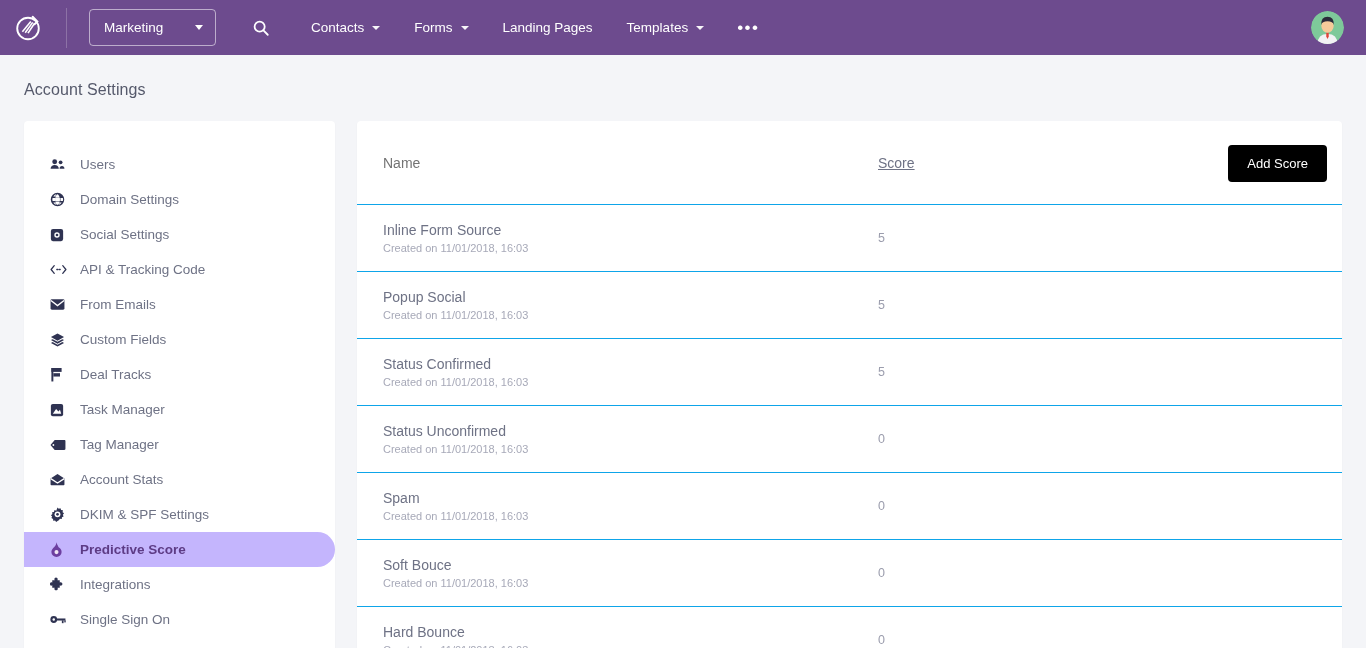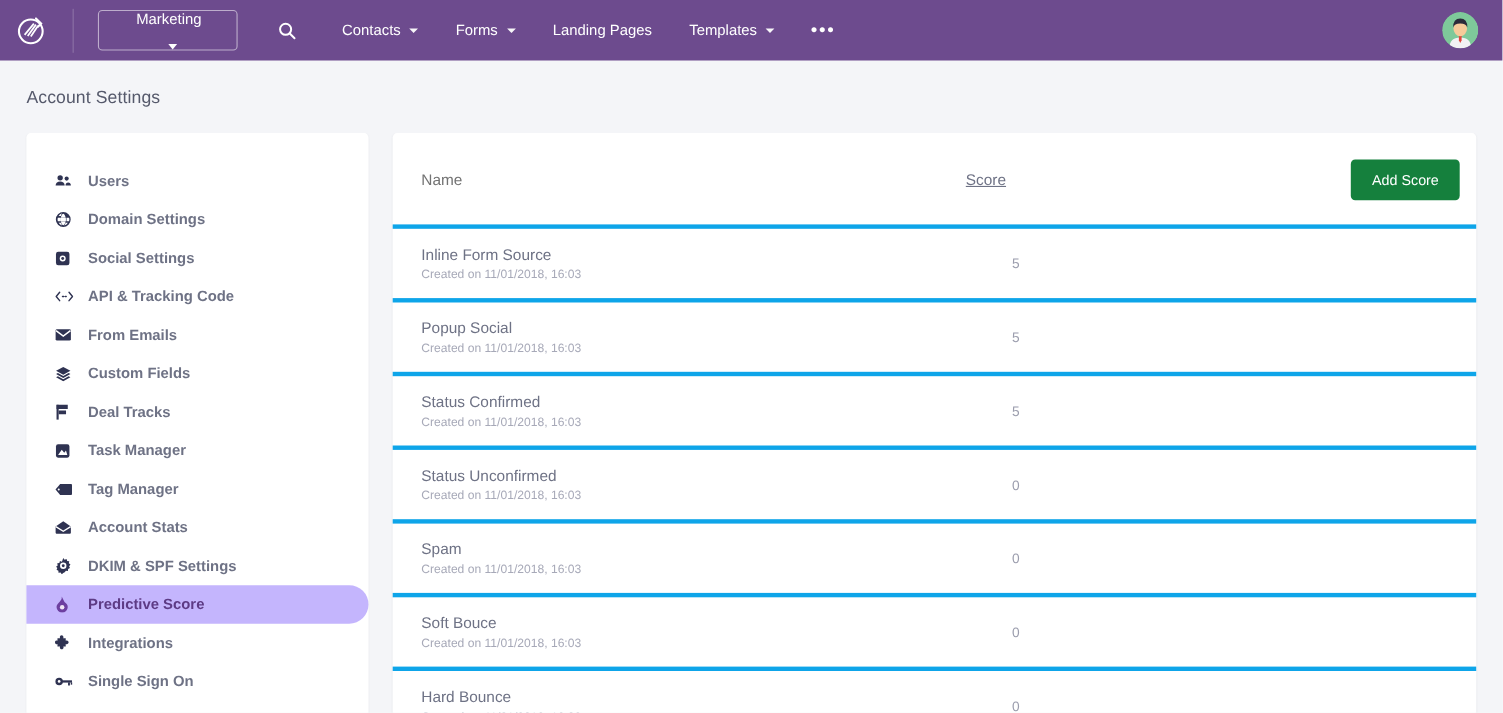--- a/index.html
+++ b/index.html
@@ -51,21 +51,20 @@
     height: 37px;
     border: 1px solid rgba(255,255,255,0.55);
     border-radius: 4px;
     display: flex;
     align-items: center;
     justify-content: space-between;
     padding: 0 12px 0 14px;
     color: #ffffff;
     font-size: 13.5px;
     cursor: pointer;
-    flex-direction: column;
   }
   .caret {
     display: inline-block;
     width: 0; height: 0;
     border-left: 4.5px solid transparent;
     border-right: 4.5px solid transparent;
     border-top: 5px solid #ffffff;
     margin-left: 6px;
     flex: none;
   }
@@ -148,21 +147,20 @@
   }
   .side-item {
     height: 35px;
     display: flex;
     align-items: center;
     padding-left: 26px;
     cursor: pointer;
     color: #6e7285;
     font-size: 13.5px;
     border-radius: 0 18px 18px 0;
-    font-weight: bold;
   }
   .side-item .ico {
     width: 22px;
     flex: none;
     display: flex;
     align-items: center;
     justify-content: flex-start;
     color: #2f3352;
     margin-right: 8px;
   }
@@ -200,39 +198,38 @@
     color: #6e7285;
     font-size: 14px;
     width: 290px;
     flex: none;
     text-decoration: underline;
   }
   .add-btn {
     position: absolute;
     right: 15px;
     top: 24px;
-    background: #15803d;
+    background: #000000;
     color: #fff;
     font-size: 13px;
     border: none;
     border-radius: 4px;
     padding: 11px 19px;
     cursor: pointer;
     font-family: "Liberation Sans", sans-serif;
     white-space: nowrap;
   }
 
   .row {
     height: 67px;
     display: flex;
     align-items: center;
     padding: 0 26px;
-    border-top: 4px solid #0ea5e9;
+    border-top: 1px solid #0ea5e9;
     position: relative;
-    gap: 42px;
   }
   .row-main { width: 495px; flex: none; }
   .row-title { color: #6e7285; font-size: 14px; line-height: 1.25; }
   .row-sub { color: #a7a9b8; font-size: 11px; margin-top: 3px; }
   .row-score { width: 290px; flex: none; color: #9b9dad; font-size: 12.5px; }
 </style>
 </head>
 <body>
 
 <div class="topbar">

